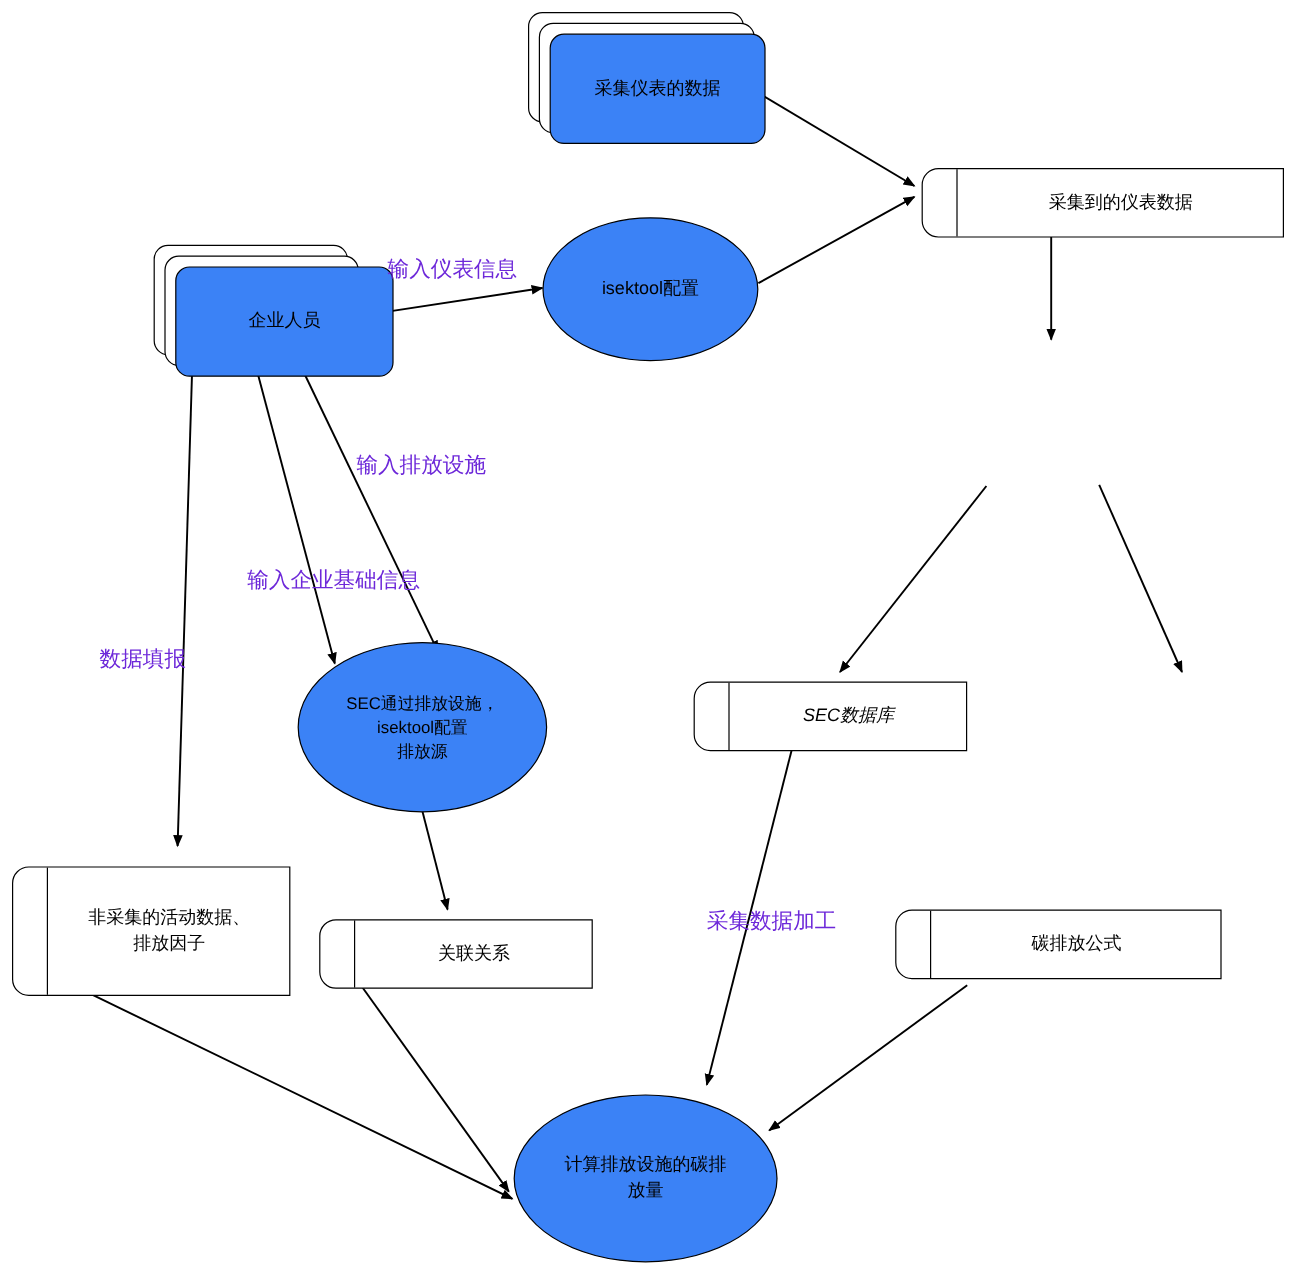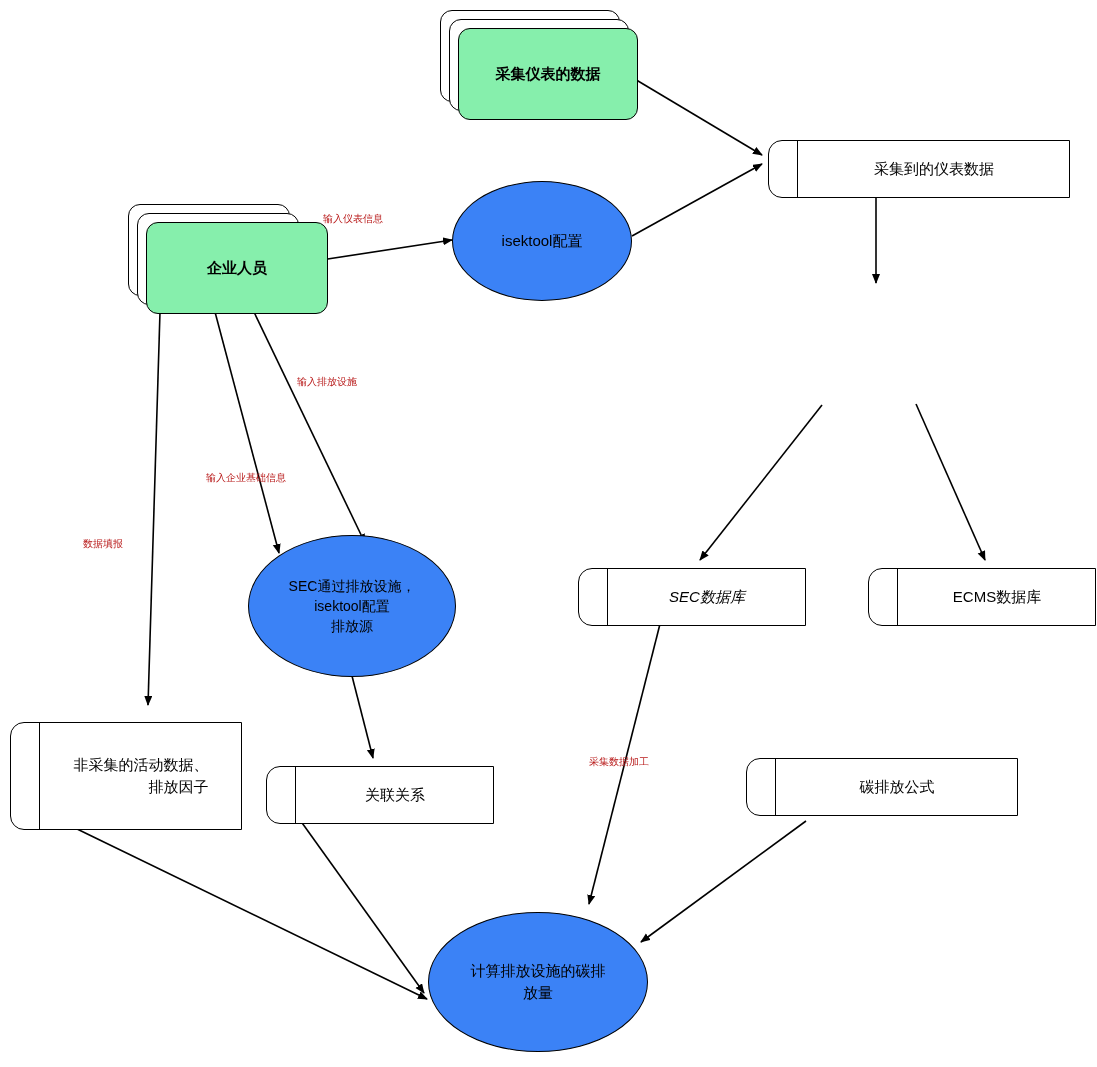--- a/index.html
+++ b/index.html
@@ -34,22 +34,21 @@
     text-align: center;
     color: #000000;
     font-size: 15px;
     line-height: 1.45;
     white-space: pre-line;
   }
   
   .proc {
     border: 1.6px solid #000;
     border-radius: 12px;
-    background: #86efac;
-    font-weight: bold;
+    background: #3b82f6;
   }
   .proc-shadow {
     border: 1.6px solid #000;
     border-radius: 12px;
     background: #ffffff;
   }
   
   .ellipse {
     border: 1.6px solid #000;
     border-radius: 50%;
@@ -73,29 +72,29 @@
   }
   .store .label {
     position: absolute;
     left: 34px;
     right: 4px;
     top: 0;
     bottom: 0;
     display: flex;
     align-items: center;
     justify-content: center;
-    text-align: right;
+    text-align: center;
     white-space: pre-line;
     font-size: 15px;
     line-height: 1.45;
   }
   .edge-label {
     position: absolute;
-    font-size: 10px;
-    color: #b91c1c;
+    font-size: 18px;
+    color: #6d28d9;
     background: transparent;
     white-space: nowrap;
   }
 </style>
 </head>
 <body>
 
 <div id="canvas">
 
   <svg class="edges" viewBox="0 0 1097 1067">
@@ -154,24 +153,20 @@
   <div class="node ellipse" style="left:452px; top:181px; width:180px; height:120px;">
     <span>isektool配置</span>
   </div>
 
 
   <div class="store" style="left:578px; top:568px; width:226px; height:56px;font-style:italic;">
     <span class="bar"></span>
     <span class="label">SEC数据库</span>
   </div>
 
-  <div class="store" style="left:868px; top:568px; width:226px; height:56px;">
-    <span class="bar"></span>
-    <span class="label">ECMS数据库</span>
-  </div>
 
   <div class="node ellipse" style="left:248px; top:535px; width:208px; height:142px; font-size:14px;">
     <span>SEC通过排放设施，
 isektool配置
 排放源</span>
   </div>
 
   <div class="store" style="left:10px; top:722px; width:230px; height:106px;">
     <span class="bar"></span>
     <span class="label">非采集的活动数据、

